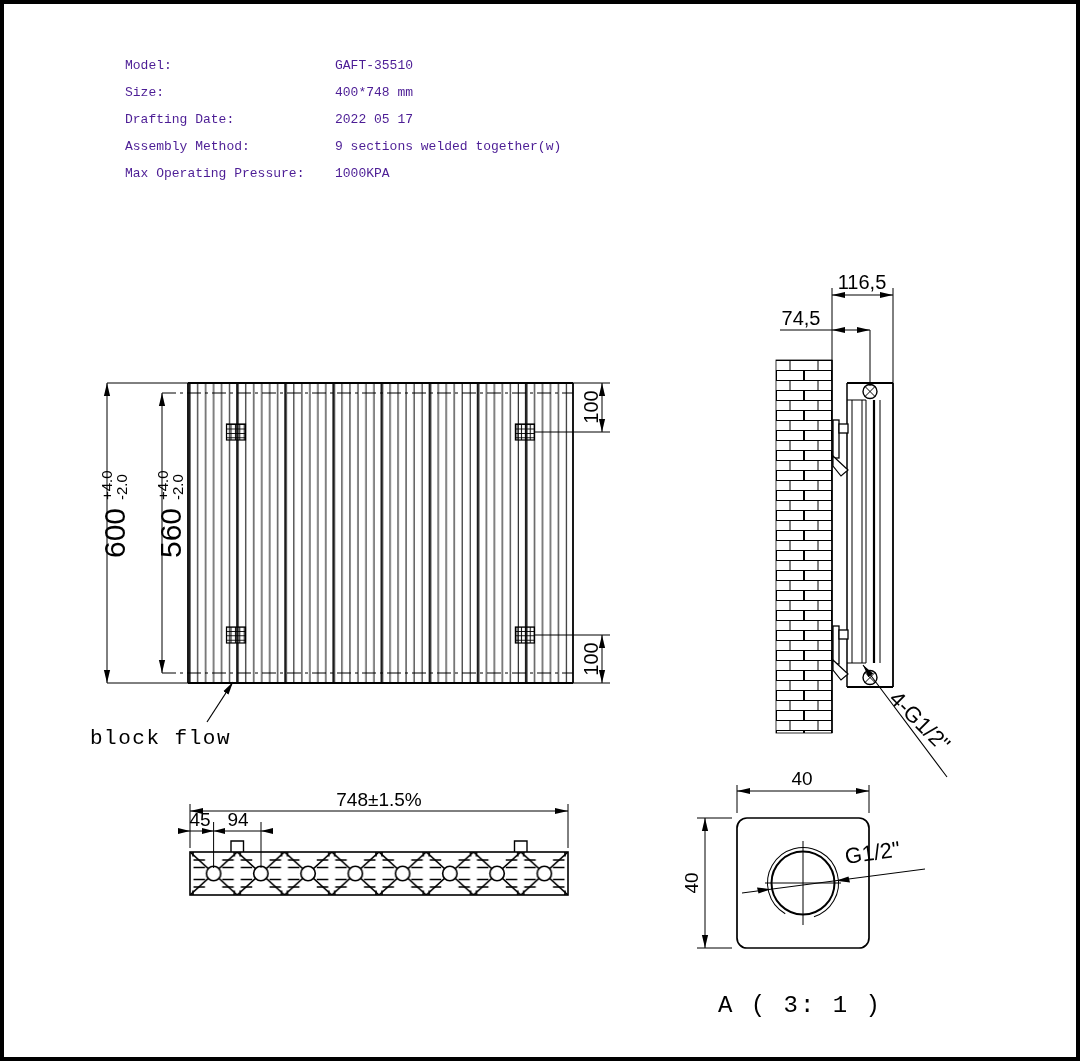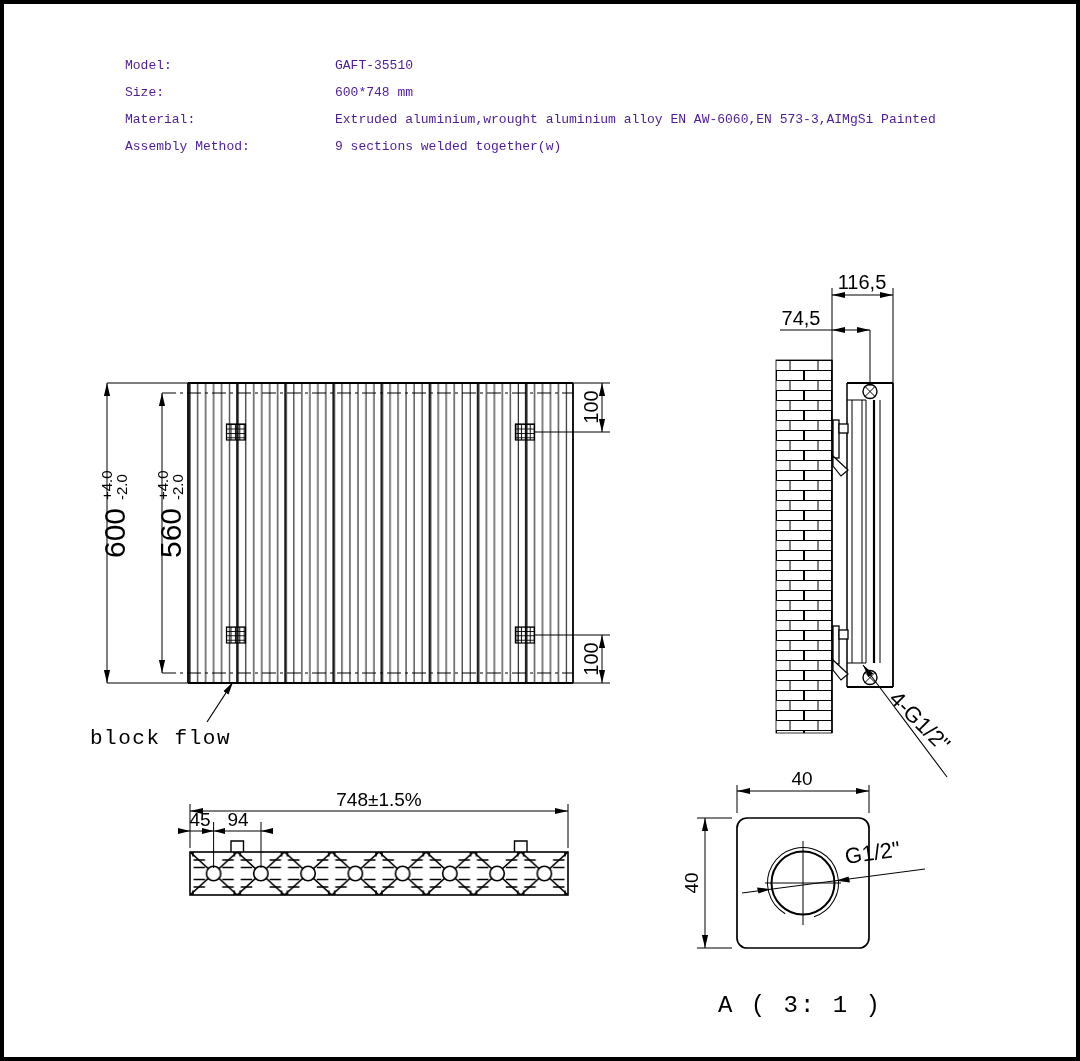--- a/index.html
+++ b/index.html
@@ -23,29 +23,33 @@
 
 <div class="sheet">
 
   <div class="hdr">
     <div class="row">
         <span class="lab">Model:</span>
         <span class="val">GAFT-35510</span>
       </div>
     <div class="row">
         <span class="lab">Size:</span>
-        <span class="val">600*748 mm</span>
-      </div>
-    <div class="row">
-        <span class="lab">Material:</span>
-        <span class="val">Extruded aluminium,wrought aluminium alloy EN AW-6060,EN 573-3,AIMgSi Painted</span>
+        <span class="val">400*748 mm</span>
+      </div>
+    <div class="row">
+        <span class="lab">Drafting Date:</span>
+        <span class="val">2022 05 17</span>
       </div>
     <div class="row">
         <span class="lab">Assembly Method:</span>
         <span class="val">9 sections welded together(w)</span>
+      </div>
+    <div class="row">
+        <span class="lab">Max Operating Pressure:</span>
+        <span class="val">1000KPA</span>
       </div>
   </div>
 
   <svg class="drawing" width="1080" height="1061" viewBox="0 0 1080 1061">
     <defs>
       <marker id="ar" markerWidth="14" markerHeight="9" refX="13" refY="4.5" orient="auto-start-reverse" markerUnits="userSpaceOnUse">
         <path d="M13,4.5 L0,1.4 L0,7.6 Z" fill="#000"></path>
       </marker>
       <pattern id="finpat" x="188" y="0" width="48.125" height="12" patternUnits="userSpaceOnUse">
         <rect x="0" y="0" width="2.6" height="12" fill="#1d1d1d"></rect>

